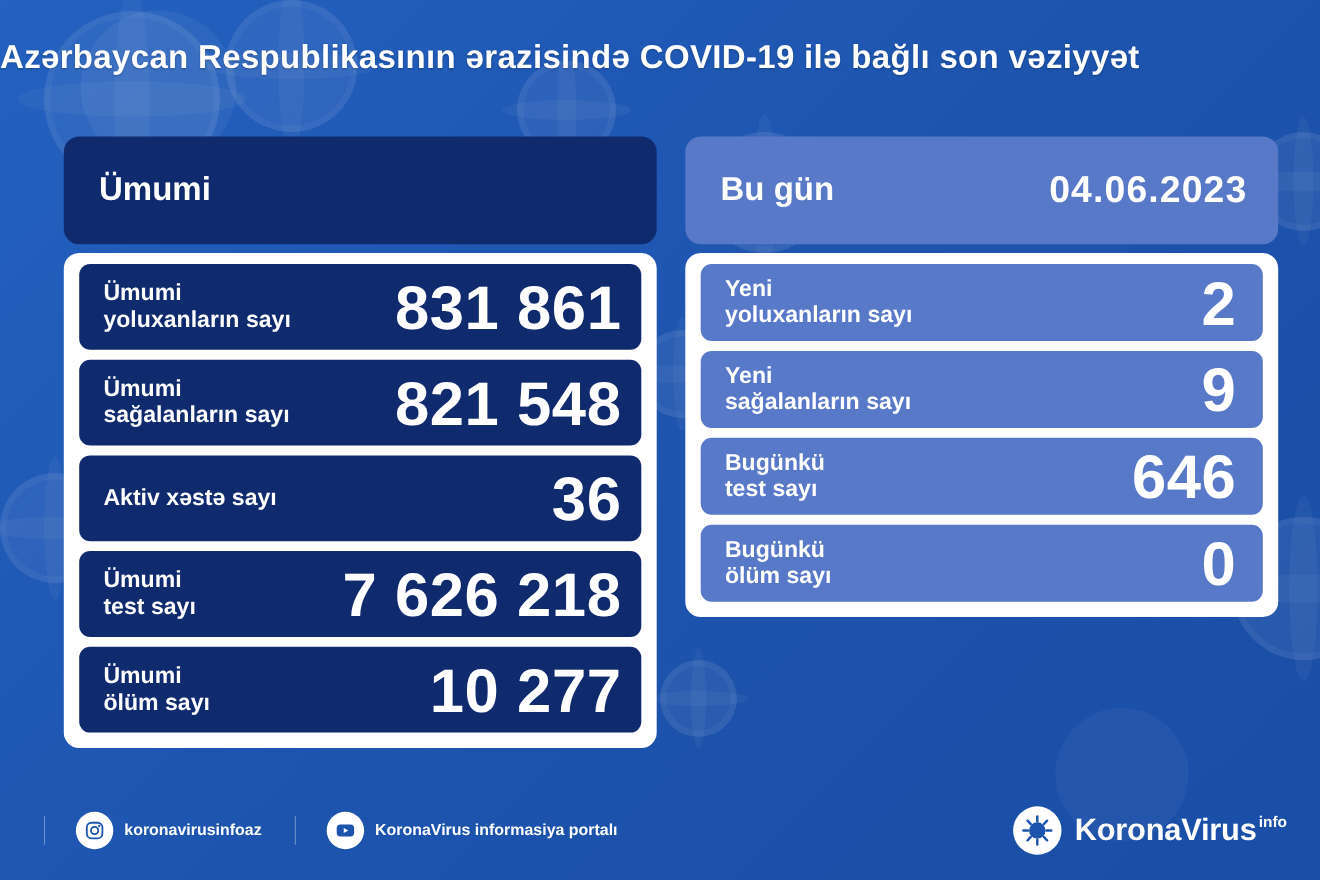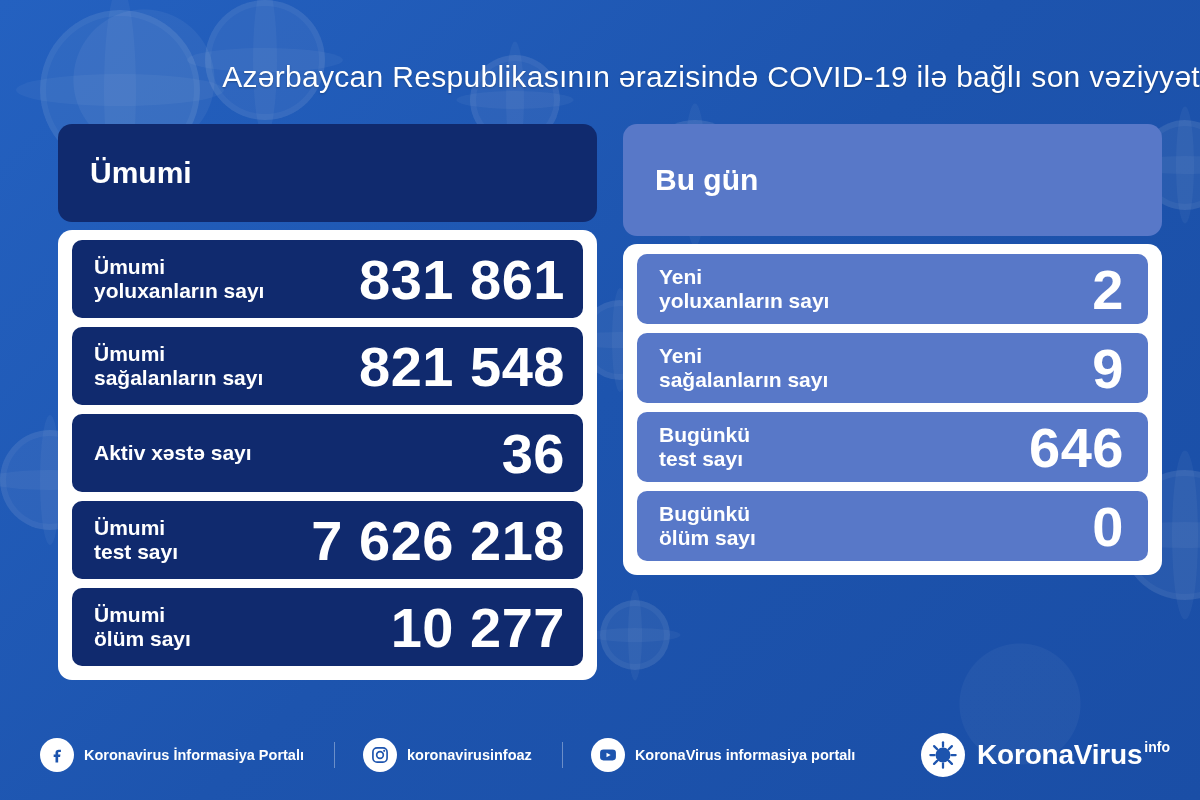--- a/index.html
+++ b/index.html
@@ -58,25 +58,25 @@
   .v4 { width: 110px; height: 110px; left: 640px; top: 120px; }
   .v5 { width: 80px;  height: 80px;  left: 580px; top: 300px; }
   .v6 { width: 100px; height: 100px; left: 0px;   top: 430px; }
   .v7 { width: 130px; height: 130px; left: 1120px; top: 470px; }
   .v8 { width: 70px;  height: 70px;  left: 600px; top: 600px; }
   .v9 { width: 90px;  height: 90px;  left: 1140px; top: 120px; }
 
   .title {
     position: absolute;
     left: 0; right: 0;
-    top: 60px;
-    text-align: right;
+    top: 36px;
+    text-align: left;
     color: #ffffff;
     font-size: 30px;
-    font-weight: normal;
+    font-weight: bold;
     letter-spacing: 0.3px;
     text-shadow: 0 1px 2px rgba(0,0,0,0.25);
     z-index: 5;
   }
 
   .columns {
     position: absolute;
     left: 38px;
     right: 38px;
     top: 124px;
@@ -121,21 +121,21 @@
     justify-content: space-between;
     padding: 0 18px 0 22px;
     color: #ffffff;
   }
   .col-total .stat:last-child { margin-bottom: 0; }
 
   
   .col-today .col-head {
     background: #5878c8;
     border-radius: 14px;
-    height: 112px;
+    height: 98px;
     display: flex;
     align-items: center;
     justify-content: space-between;
     padding: 0 28px 0 32px;
     color: #ffffff;
   }
   .col-today .col-head .head-label { font-size: 30px; font-weight: bold; }
   .col-today .col-head .head-date { font-size: 34px; font-weight: bold; letter-spacing: 1px; }
   .col-today .col-body {
     background: #ffffff;
@@ -292,20 +292,21 @@
 ölüm sayı</span>
           <span class="stat-value">10 277</span>
         </div>
 
       </div>
     </div>
 
     <div class="col col-today">
       <div class="col-head">
         <span class="head-label">Bu gün</span>
+        <span class="head-date">04.06.2023</span>
       </div>
       <div class="col-body">
 
         <div class="stat">
           <span class="stat-label">Yeni
 yoluxanların sayı</span>
           <span class="stat-value">2</span>
         </div>
 
         <div class="stat">
@@ -326,28 +327,20 @@
           <span class="stat-value">0</span>
         </div>
 
       </div>
     </div>
 
   </div>
 
   <div class="footer">
 
-    <div class="social">
-      <span class="badge">
-        <svg width="20" height="20" viewBox="0 0 24 24" aria-hidden="true">
-          <path fill="#1d54ae" d="M14.5 8.5h2.2V5.6h-2.6c-2.5 0-3.9 1.4-3.9 3.8v2H8v3h2.2V21h3.2v-6.6h2.3l.4-3h-2.7v-1.6c0-.9.3-1.3 1.1-1.3z"></path>
-        </svg>
-      </span>
-      <span class="sname">Koronavirus İnformasiya Portalı</span>
-    </div>
     <div class="sep"></div>
 
     <div class="social">
       <span class="badge">
         <svg width="20" height="20" viewBox="0 0 24 24" aria-hidden="true">
           <rect x="3.5" y="3.5" width="17" height="17" rx="5" fill="none" stroke="#1d54ae" stroke-width="2"></rect>
           <circle cx="12" cy="12" r="4" fill="none" stroke="#1d54ae" stroke-width="2"></circle>
           <circle cx="17" cy="7" r="1.3" fill="#1d54ae"></circle>
         </svg>
       </span>

